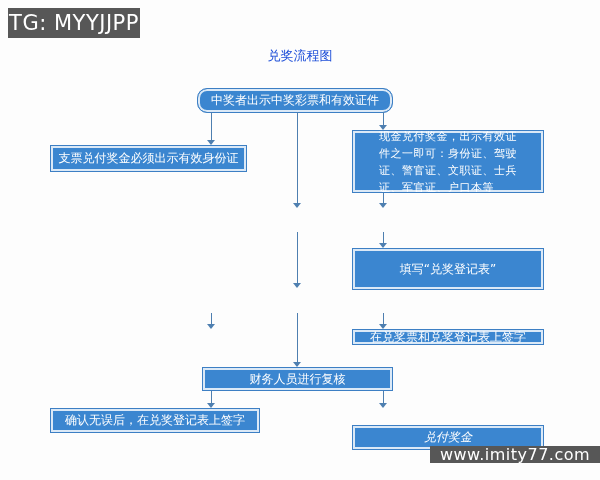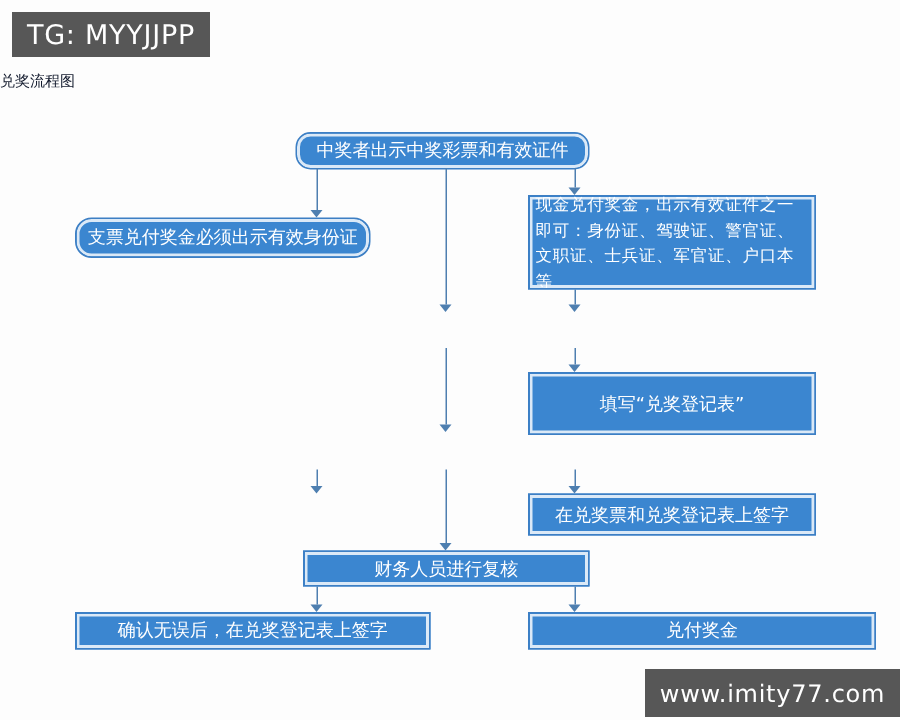--- a/index.html
+++ b/index.html
@@ -14,30 +14,31 @@
     background: #fdfdfd;
     overflow: hidden;
   }
   .badge {
     position: absolute;
     background: var(--badge-bg, #575757);
     color: #ffffff;
     display: flex;
     align-items: center;
     justify-content: center;
-    font-size: 18px;
+    font-size: 21px;
     letter-spacing: 0.5px;
   }
   #tg-badge { left: 8px; top: 8px; width: 132px; height: 30px; }
-  #site-badge { left: 430px; top: 446px; width: 170px; height: 32px; font-size: 16px; }
+  #site-badge { left: 430px; top: 446px; width: 170px; height: 17px; font-size: 16px; }
   .diagram-title {
     position: absolute;
     left: 0; right: 0; top: 47px;
-    font-size: 10px;
-    color: #0f172a;
+    text-align: center;
+    font-size: 13px;
+    color: #1d4ed8;
   }
   .node {
     position: absolute;
     box-sizing: border-box;
     background: var(--node-fill, #3B86D0);
     border: 1px solid var(--node-border, #3D7FC4);
     box-shadow: inset 0 0 0 2px rgba(255,255,255,0.82);
     color: var(--node-text, #ffffff);
     display: flex;
     align-items: center;
@@ -47,21 +48,21 @@
     white-space: nowrap;
     overflow: hidden;
     padding: 2px 6px;
   }
   .node.multiline {
     white-space: normal;
     text-align: left;
     justify-content: flex-start;
     font-size: 11px;
     line-height: 17px;
-    padding: 6px 4px;
+    padding: 6px 26px;
     letter-spacing: 0.5px;
   }
   .vline {
     position: absolute;
     width: 1px;
     background: var(--connector, #4E7FB0);
   }
   .arrowhead {
     position: absolute;
     width: 0; height: 0;
@@ -74,36 +75,36 @@
 <body>
 
 <div id="screen">
 
   <div id="tg-badge" class="badge">TG: MYYJJPP</div>
 
   <div class="diagram-title">兑奖流程图</div>
 
   <div class="node" style="left:197px; top:88px; width:196px; height:25px;border-radius:10px;">中奖者出示中奖彩票和有效证件</div>
 
-  <div class="node" style="left:50px; top:145px; width:197px; height:27px;border-radius:11px;">支票兑付奖金必须出示有效身份证</div>
+  <div class="node" style="left:50px; top:145px; width:197px; height:27px;">支票兑付奖金必须出示有效身份证</div>
 
   <div class="node multiline" style="left:352px; top:130px; width:192px; height:63px;">现金兑付奖金，出示有效证件之一即可：身份证、驾驶证、警官证、文职证、士兵证、军官证、户口本等</div>
 
 
   <div class="node" style="left:352px; top:248px; width:192px; height:42px;">填写“兑奖登记表”</div>
 
 
 
-  <div class="node" style="left:352px; top:329px; width:192px; height:28px;">在兑奖票和兑奖登记表上签字</div>
+  <div class="node" style="left:352px; top:329px; width:192px; height:16px;">在兑奖票和兑奖登记表上签字</div>
 
   <div class="node" style="left:202px; top:367px; width:191px; height:24px;">财务人员进行复核</div>
 
-  <div class="node" style="left:50px; top:408px; width:237px; height:25px;">确认无误后，在兑奖登记表上签字</div>
+  <div class="node" style="left:50px; top:408px; width:210px; height:25px;">确认无误后，在兑奖登记表上签字</div>
 
-  <div class="node" style="left:352px; top:408px; width:232px; height:25px;">兑付奖金</div>
+  <div class="node" style="left:352px; top:425px; width:192px; height:25px;font-style:italic;">兑付奖金</div>
 
   <div class="vline" style="left:211px; top:112px; height:28px;"></div>
   <div class="arrowhead" style="left:207px; top:140px;"></div>
 
   <div class="vline" style="left:297px; top:112px; height:91px;"></div>
   <div class="arrowhead" style="left:293px; top:203px;"></div>
 
   <div class="vline" style="left:383px; top:112px; height:13px;"></div>
   <div class="arrowhead" style="left:379px; top:125px;"></div>
 

